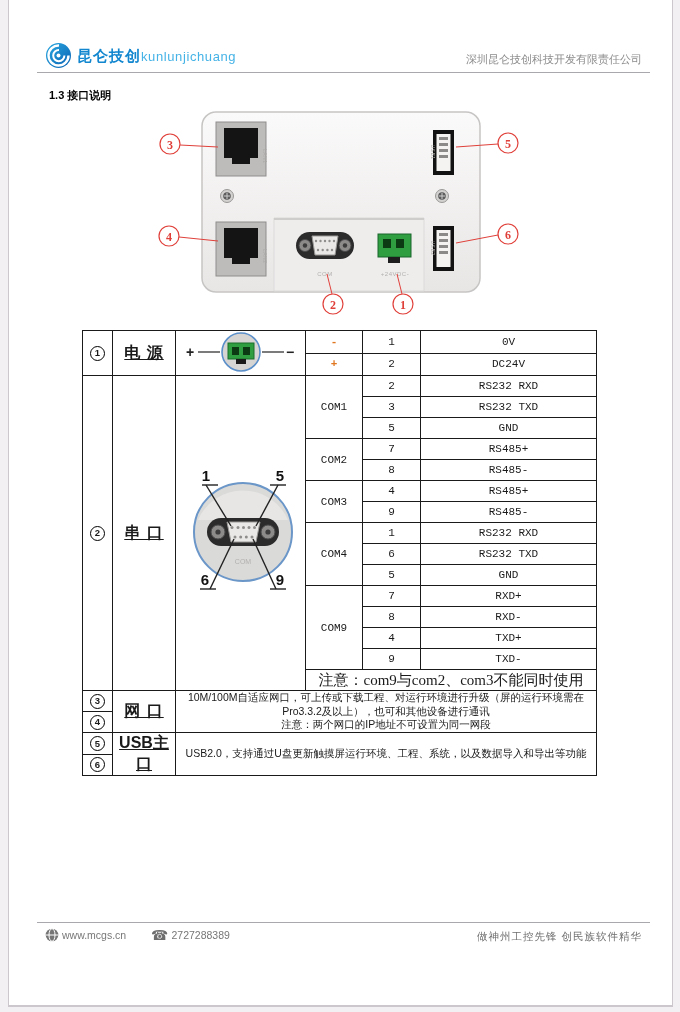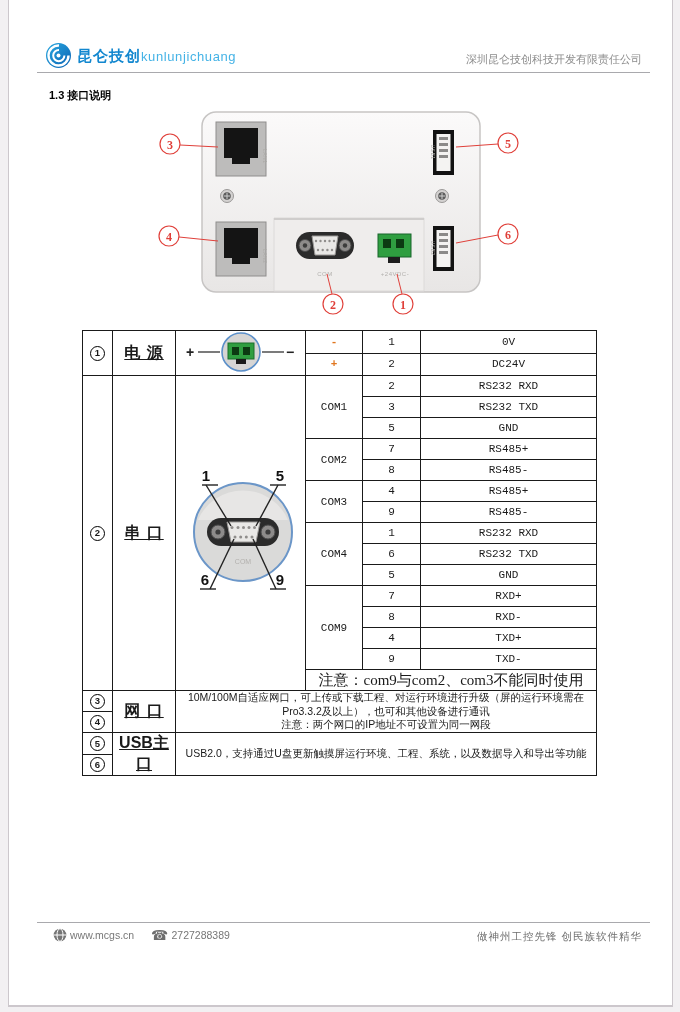--- a/index.html
+++ b/index.html
@@ -43,21 +43,21 @@
     width:13px;height:13px;border:1.2px solid #000;border-radius:50%;
     font-size:9.5px;font-weight:bold;line-height:1;
   }
   .note-cell{text-align:left;padding:2px 5px;font-size:15px;font-family:Liberation Serif, serif;}
   .desc-cell{text-align:left;padding:1px 5px;font-size:10.5px;line-height:13.5px;white-space:pre-line;}
   .img-cell{padding:0;}
   
   .footer-rule{position:absolute;left:28px;right:22px;top:922px;height:1px;background:#a9a9ad;}
   .footer{position:absolute;left:36px;right:30px;top:928px;height:20px;font-size:10.5px;color:#777;}
   .footer-item{position:absolute;display:flex;align-items:center;gap:3px;}
-  .f-web{left:8px;top:0;}
+  .f-web{left:0;top:0;}
   .f-phone{left:106px;top:0;}
   .f-slogan{right:0;top:2px;color:#6e6e6e;letter-spacing:1px;}
   .phone-glyph{font-size:14px;color:#6e6e6e;line-height:1;}
   
   svg text{font-family:"Liberation Sans","DejaVu Sans",sans-serif;}
   .port-label{fill:#aba9a6;font-size:5px;letter-spacing:.5px;}
   .panel-label{fill:#b3b1ae;font-size:6px;letter-spacing:.5px;}
   .callout-num{fill:#e0403a;font-size:12px;font-weight:bold;font-family:"Liberation Serif","DejaVu Serif",serif;}
   .pin-num{font-size:15px;font-weight:bold;fill:#111;}
 </style>

